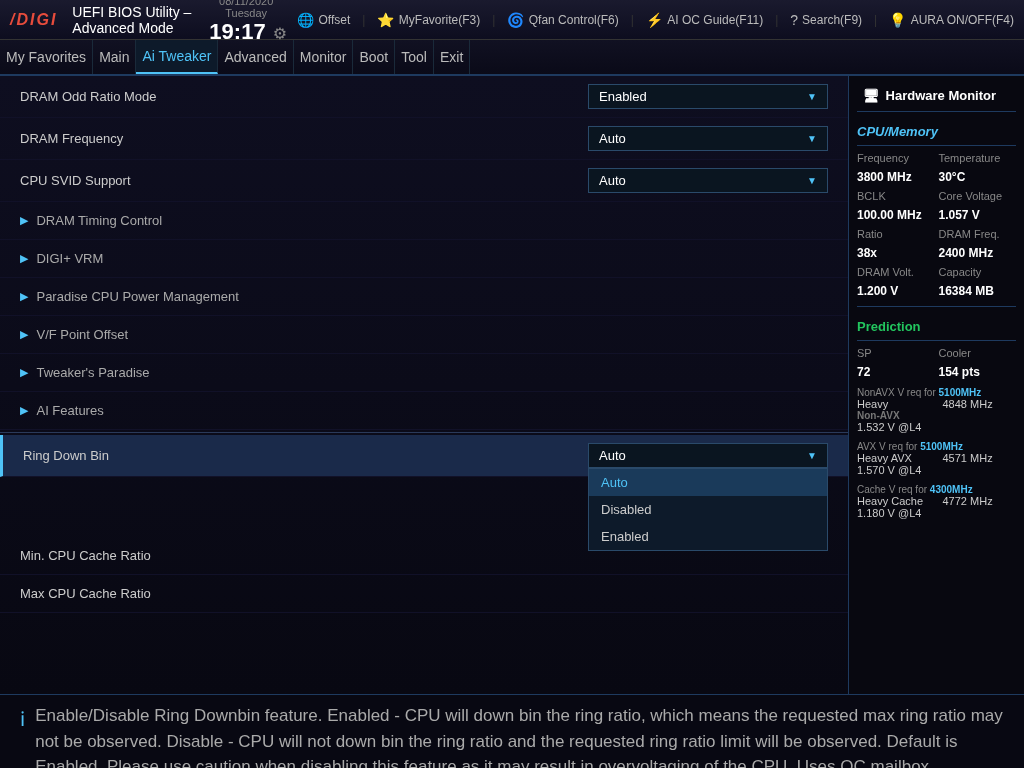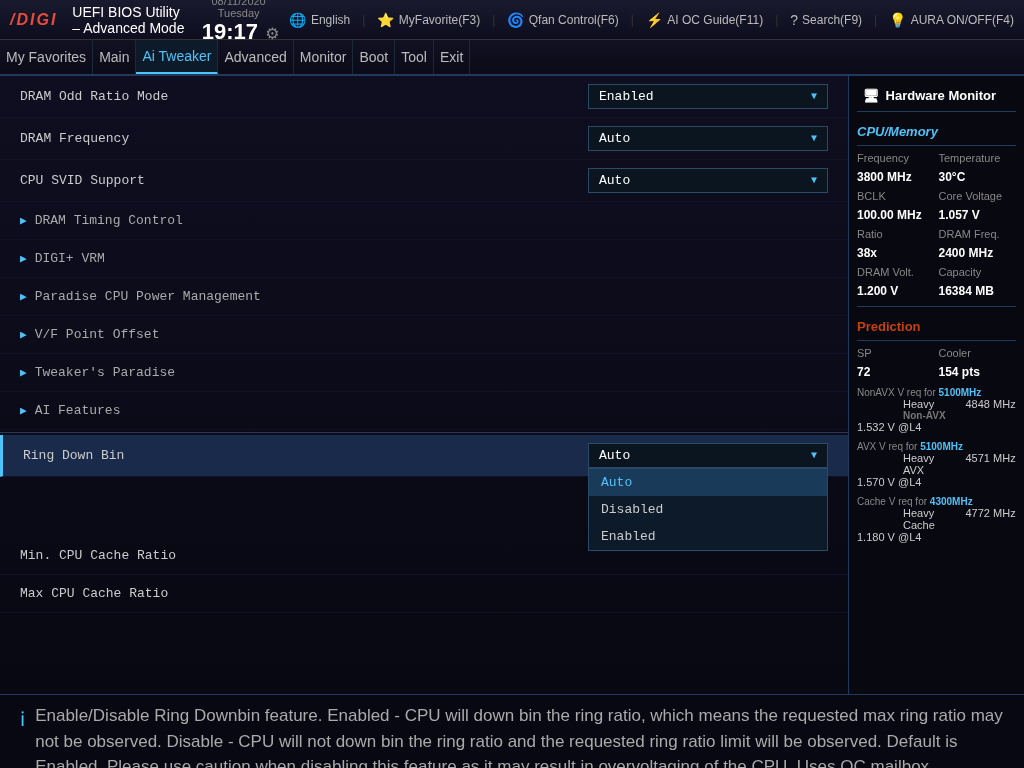--- a/index.html
+++ b/index.html
@@ -101,21 +101,20 @@
       border-right: 1px solid #1e3a5f;
     }
 
     
     .settings-row {
       display: flex;
       align-items: center;
       padding: 8px 20px;
       border-bottom: 1px solid #111128;
       min-height: 38px;
-      font-family: Liberation Mono, monospace;
     }
     .settings-row.active-row {
       background: #1a2a4a;
       border-left: 3px solid #4fc3f7;
     }
     .settings-label {
       flex: 1;
       color: #ccc;
       font-size: 13px;
     }
@@ -207,21 +206,21 @@
       color: #fff;
       font-size: 12px;
       font-weight: bold;
     }
     .hw-divider {
       border: none;
       border-top: 1px solid #1e3a5f;
       margin: 8px 0;
     }
     .hw-prediction-title {
-      color: #c2410c;
+      color: #22c55e;
       font-size: 13px;
       font-weight: bold;
       padding: 4px 0 6px;
       border-bottom: 1px solid #1e3a5f;
       margin-bottom: 6px;
     }
     .hw-pred-row {
       margin-bottom: 8px;
     }
     .hw-pred-label {
@@ -229,21 +228,20 @@
       font-size: 10px;
     }
     .hw-pred-label span.highlight {
       color: #4fc3f7;
       font-weight: bold;
     }
     .hw-pred-vals {
       display: grid;
       grid-template-columns: 1fr 1fr;
       gap: 12px;
-      margin-left: 46px;
     }
     .hw-pred-val {
       color: #ccc;
       font-size: 11px;
     }
     .hw-pred-sub {
       color: #777;
       font-size: 10px;
       font-weight: bold;
     }
@@ -288,21 +286,21 @@
       <span>Tuesday</span>
     </div>
     <span class="time" style="font-size:22px; color:#fff; font-weight:bold; margin: 0 4px; text-align: center;">19:17</span>
     <span style="color:#888; font-size:16px;">⚙</span>
   </div>
 
   <div id="header-icons">
 
     <div class="header-icon-item">
       <span class="icon-sym">🌐</span>
-      <span>English</span>
+      <span>Offset</span>
     </div>
     <span style="color:#333;">|</span>
     <div class="header-icon-item">
       <span class="icon-sym">⭐</span>
       <span>MyFavorite(F3)</span>
     </div>
     <span style="color:#333;">|</span>
     <div class="header-icon-item">
       <span class="icon-sym">🌀</span>
       <span>Qfan Control(F6)</span>

